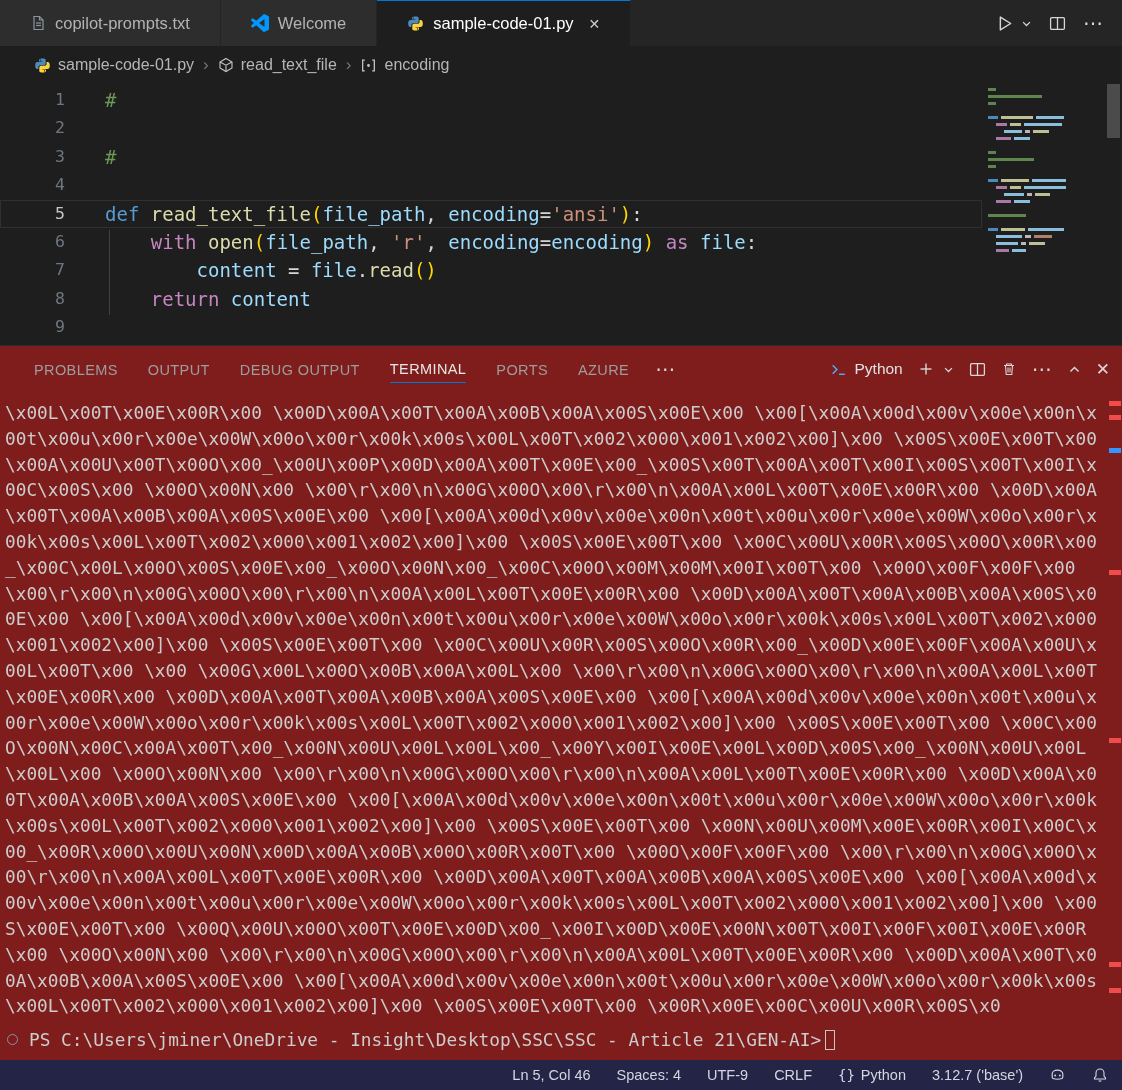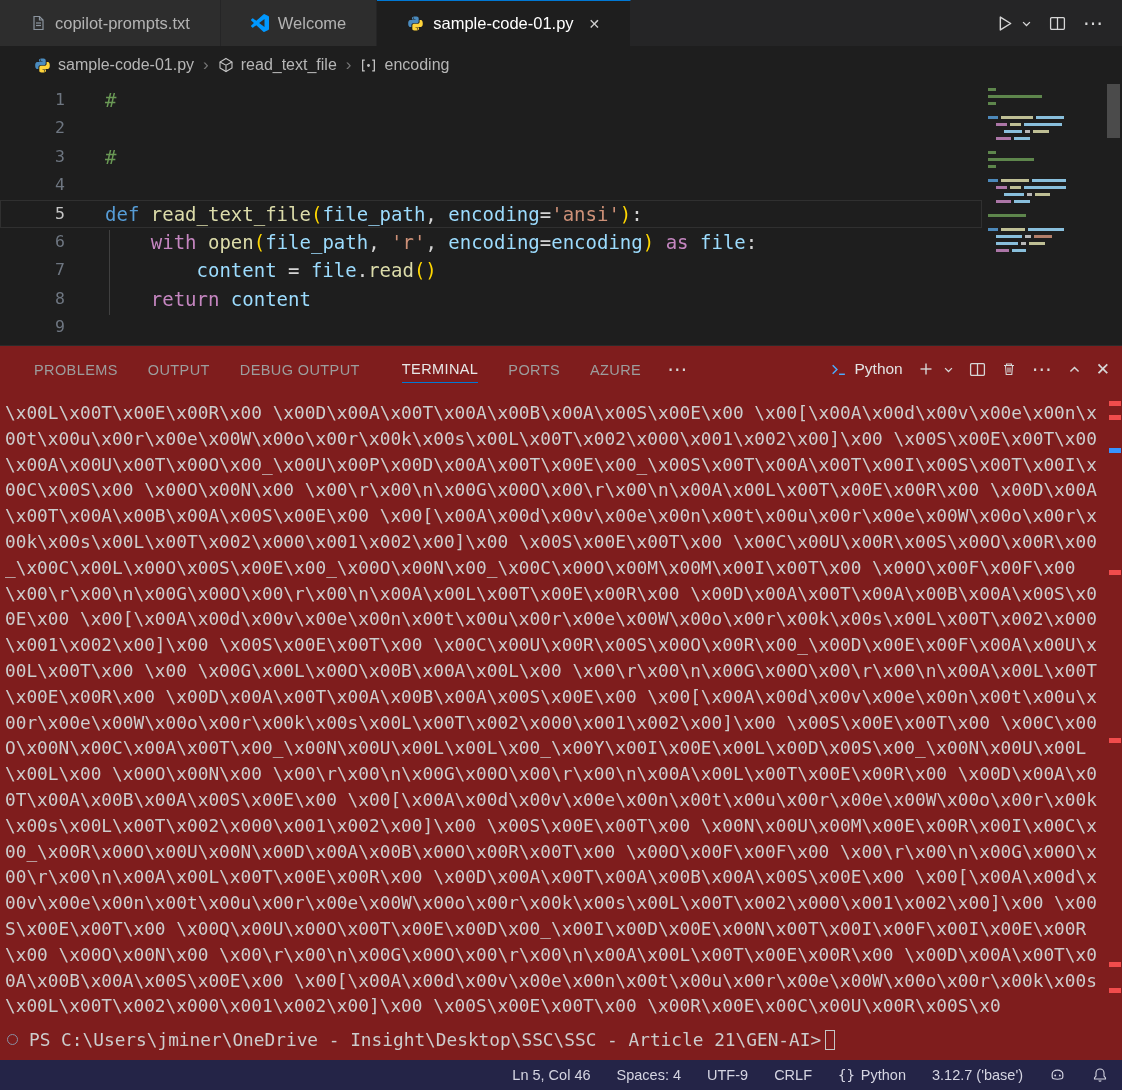--- a/index.html
+++ b/index.html
@@ -49,21 +49,21 @@
   .mm-row i { display:inline-block; height:3px; margin-right:3px; opacity:.85; }
   .editor-scrollbar { position:absolute; right:2px; top:0; width:13px; height:100%; }
   .editor-scrollbar .thumb { width:13px; height:54px; background:rgba(130,130,130,.45); }
 
   
   .panel { flex:1; background:#7f1d1d; border-top:1px solid #2b2b2b; display:flex;
            flex-direction:column; position:relative; }
   .panel-header { height:46px; display:flex; align-items:center; padding:0 12px 0 34px; flex:none; }
   .panel-tabs { display:flex; align-items:center; gap:30px; }
   .ptab { font-size:14.5px; letter-spacing:.4px; color:#9d9d9d; padding:6px 0 5px 0; cursor:pointer; }
-  .ptab.active { color:#e7e7e7; border-bottom:1px solid var(--accent);margin-left:12px; }
+  .ptab.active { color:#e7e7e7; border-bottom:1px solid var(--accent); }
   .panel-more { margin-left:26px; }
   .panel-actions { margin-left:auto; display:flex; align-items:center; gap:15px; }
   .pa { display:flex; align-items:center; color:#d7d7d7; cursor:pointer; }
   .profile { display:flex; align-items:center; gap:7px; font-size:15.5px; color:#e2e2e2; }
 
   
   .terminal { flex:1; position:relative; padding:8px 0 0 5px;
               font-family:"DejaVu Sans Mono", monospace; color:#ccc; }
   .dump { font-family:"DejaVu Sans Mono", monospace; font-size:17.8px; line-height:25.8px;
           width:102ch; white-space:pre-wrap; word-break:break-all; color:#ccc; }

